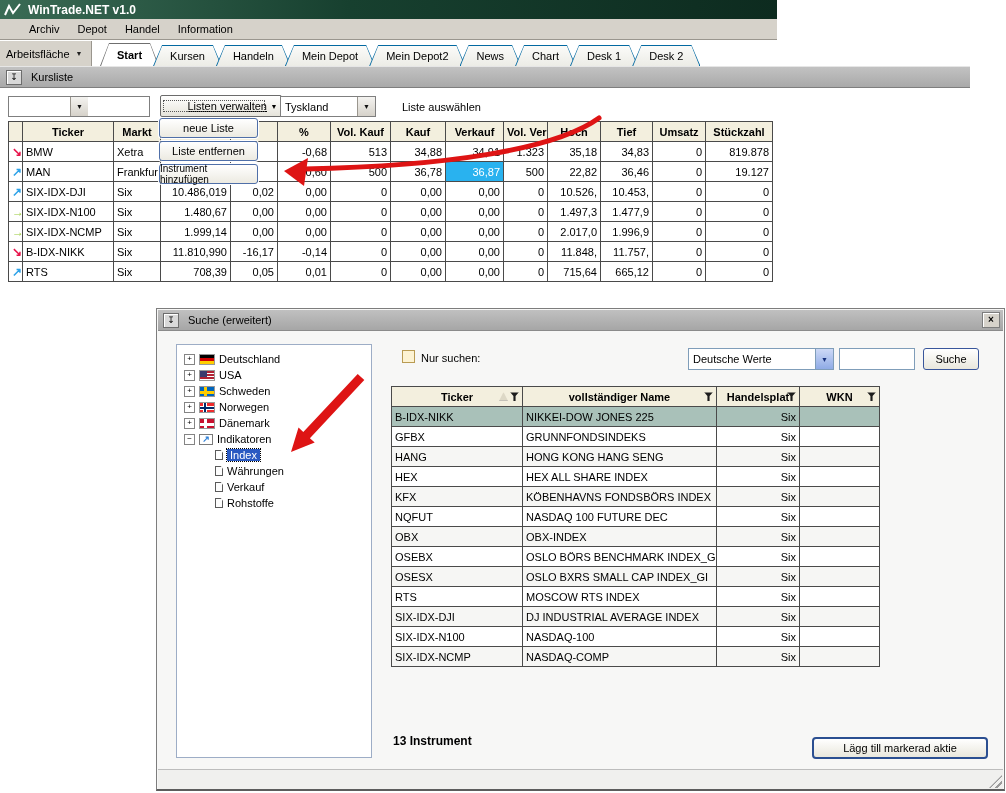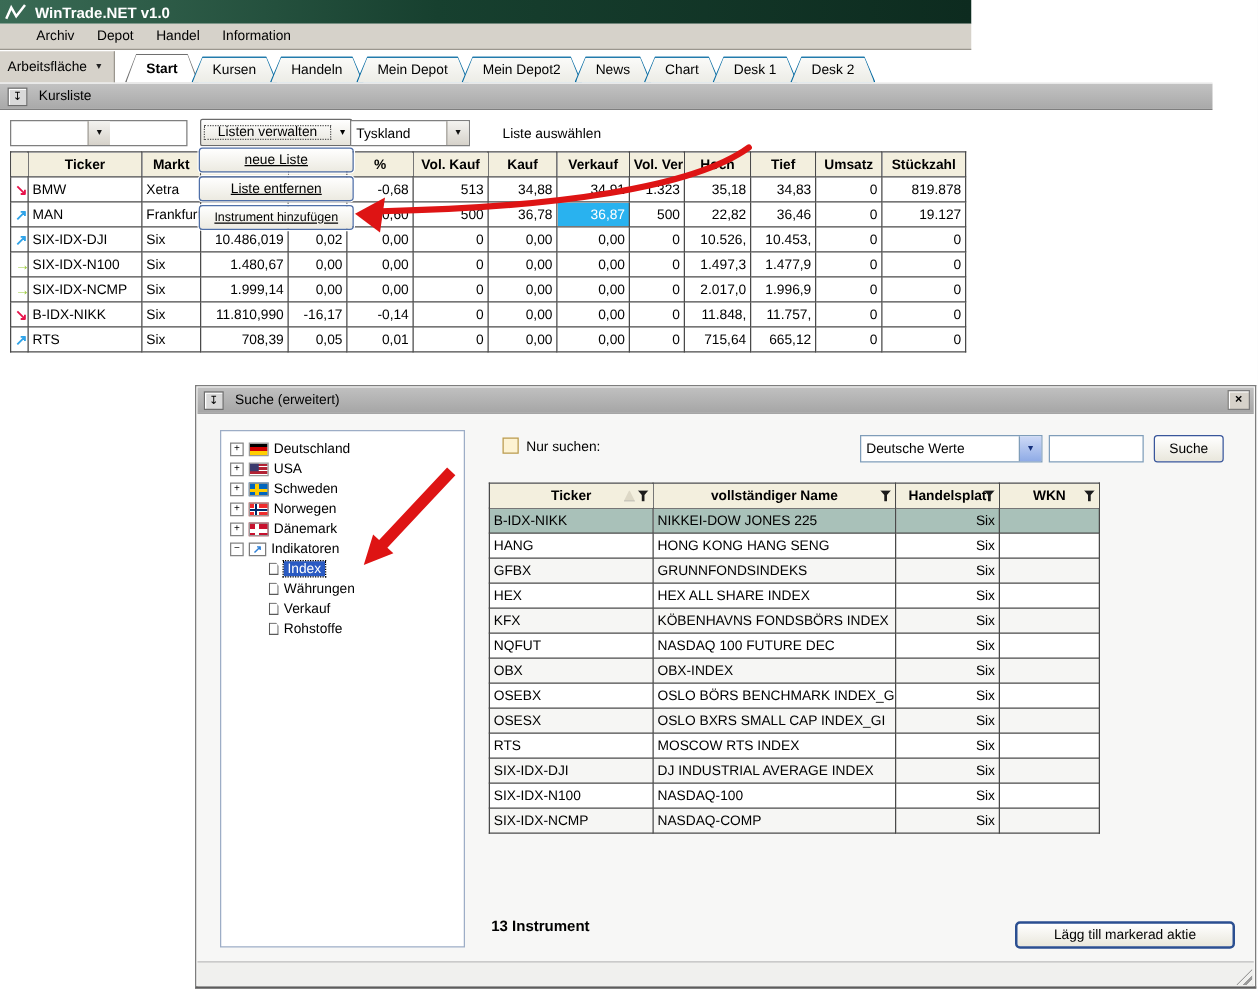--- a/index.html
+++ b/index.html
@@ -34,40 +34,40 @@
   .dockico{width:14px;height:13px;background:#d9d9d9;border:1px solid #6d6d6d;box-shadow:inset 1px 1px 0 #fff;
     display:inline-flex;align-items:center;justify-content:center;font-size:9px;line-height:1;}
   .toolbar{left:0;top:88px;width:970px;height:32px;background:#fff;}
   .combo{position:absolute;height:21px;background:#fff;border:1px solid #7f7f7f;box-sizing:border-box;
     display:flex;align-items:center;}
   .combo .cval{flex:1;padding-left:4px;white-space:nowrap;overflow:hidden;}
   .cbtn{width:17px;height:100%;background:linear-gradient(#f4f3f0,#d6d2ca);border-left:1px solid #9a968e;
     display:inline-flex;align-items:center;justify-content:center;font-size:7px;color:#111;}
   .listenbtn{position:absolute;height:22px;border:1px solid #6b6b6b;border-radius:2px;
     background:linear-gradient(#ffffff,#e6e4db);box-sizing:border-box;display:flex;align-items:center;}
-  .listenbtn .txt{flex:1;text-align:center;outline:1px dotted #555;outline-offset:-3px;padding:2px 0;}
+  .listenbtn .txt{flex:1;text-align:right;outline:1px dotted #555;outline-offset:-3px;padding:2px 0;text-decoration:underline;}
   .listenbtn .dd{width:14px;font-size:7px;text-align:center;}
   .hintlbl{position:absolute;white-space:nowrap;}
 
   
   table.grid{position:absolute;border-collapse:collapse;table-layout:fixed;background:#fff;
     border:1px solid #000;font-size:11px;}
   table.grid td,table.grid th{border:1px solid #4a4a4a;padding:0 3px;overflow:hidden;white-space:nowrap;
     height:19px;font-weight:normal;}
   table.grid th{background:#f3efde;font-weight:bold;text-align:center;position:relative;}
   td.l{text-align:left;} td.r{text-align:right;}
   td.hl{background:#29b2ef;color:#fff;}
   .tr-ico{font-weight:bold;font-size:12px;line-height:1;display:block;text-align:center;}
   .tr-ico.up{color:#2fa3e8;} .tr-ico.down{color:#e8134b;} .tr-ico.flat{color:#9bcb3c;}
 
   
   .popup{left:159px;top:118px;width:126px;z-index:6;}
-  .pbtn{width:124px;height:20px;margin-bottom:3px;border:1px solid #4f6fa8;border-radius:3px;
+  .pbtn{width:99px;height:20px;margin-bottom:3px;border:1px solid #4f6fa8;border-radius:3px;
     background:linear-gradient(#ffffff,#eceae1);box-shadow:0 0 0 1px #fff;
-    display:flex;align-items:center;justify-content:center;font-size:11px;box-sizing:border-box;text-decoration:underline;}
+    display:flex;align-items:center;justify-content:center;font-size:11px;box-sizing:border-box;}
   .pbtn.small{font-size:10px;}
 
   
   .dialog{left:156px;top:308px;width:849px;height:483px;background:#f7f7f6;
     border:1px solid #7d7d7d;border-bottom:2px solid #5c5c5c;box-sizing:border-box;z-index:3;}
   .dtitle{position:absolute;left:1px;top:1px;right:1px;height:21px;
     background:linear-gradient(#c0c0c0,#a6a6a6);border-bottom:1px solid #8b8b8b;
     display:flex;align-items:center;gap:9px;padding-left:5px;box-sizing:border-box;}
   .closebtn{position:absolute;right:4px;top:3px;width:16px;height:14px;background:#d6d2ca;
     border:1px solid #7d7d7d;box-shadow:inset 1px 1px 0 #fff;display:flex;align-items:center;
@@ -484,28 +484,28 @@
                 <span class="funnel"></span>
               </span></th>
       </tr>
       <tr class="sel">
         <td class="l">B-IDX-NIKK</td>
             <td class="l">NIKKEI-DOW JONES 225</td>
         <td class="r">Six</td>
             <td class="r"></td>
           </tr>
       <tr>
+        <td class="l">GFBX</td>
+            <td class="l">GRUNNFONDSINDEKS</td>
+        <td class="r">Six</td>
+            <td class="r"></td>
+          </tr>
+      <tr>
         <td class="l">HANG</td>
             <td class="l">HONG KONG HANG SENG</td>
-        <td class="r">Six</td>
-            <td class="r"></td>
-          </tr>
-      <tr>
-        <td class="l">GFBX</td>
-            <td class="l">GRUNNFONDSINDEKS</td>
         <td class="r">Six</td>
             <td class="r"></td>
           </tr>
       <tr>
         <td class="l">HEX</td>
             <td class="l">HEX ALL SHARE INDEX</td>
         <td class="r">Six</td>
             <td class="r"></td>
           </tr>
       <tr>

